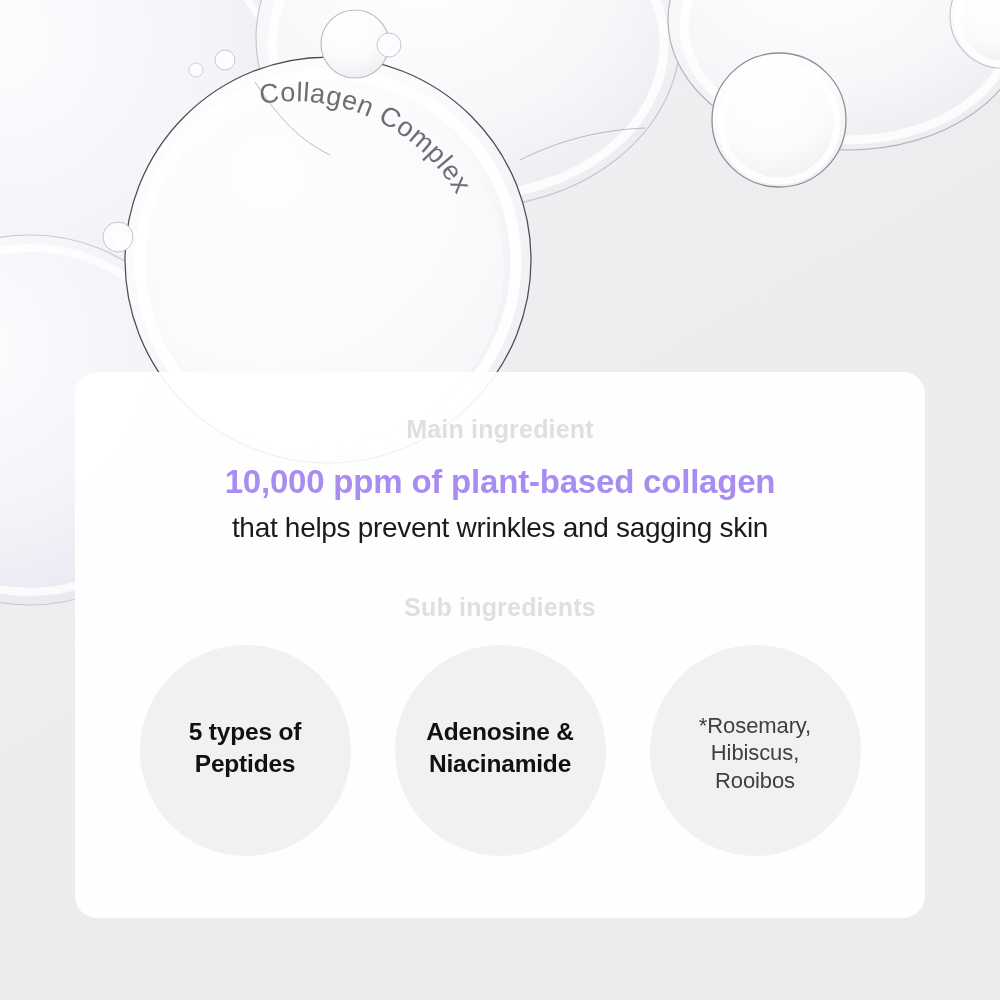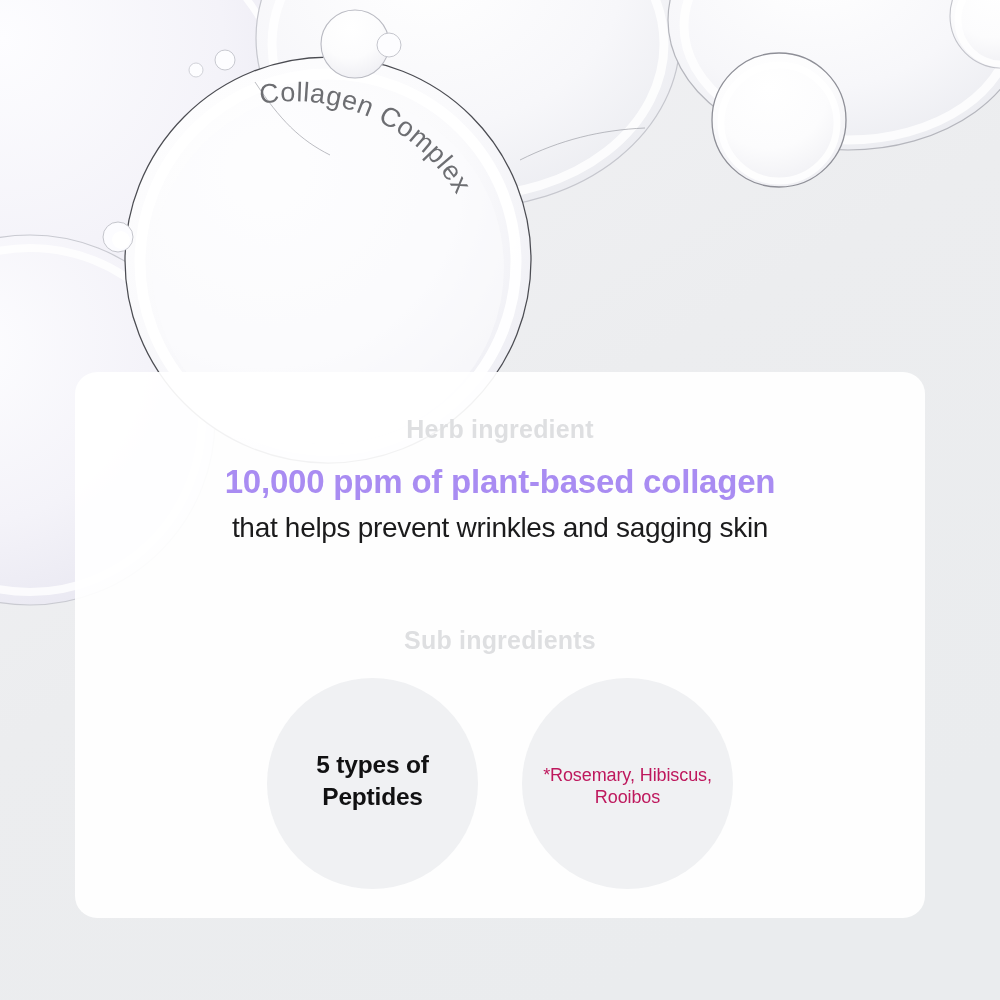--- a/index.html
+++ b/index.html
@@ -65,21 +65,21 @@
   .headline-sub {
     margin-top: 6px;
     font-size: 28px;
     font-weight: normal;
     color: #1b1b1c;
     line-height: 1.3;
     letter-spacing: -0.3px;
   }
 
   .sub-label-wrap {
-    margin-top: 79px;
+    margin-top: 46px;
   }
 
   .circle-row {
     margin-top: 23px;
     display: flex;
     justify-content: center;
     gap: 44px;
   }
   .ingredient-circle {
     width: 211px;
@@ -97,23 +97,23 @@
   .ingredient-title {
     font-size: 24.5px;
     font-weight: bold;
     color: #111112;
     line-height: 1.32;
     letter-spacing: -0.2px;
     white-space: pre-line;
   }
   .ingredient-note {
     margin-top: 5px;
-    font-size: 18px;
+    font-size: 22px;
     font-weight: normal;
-    color: #be185d;
+    color: #404040;
     line-height: 1.26;
     letter-spacing: -0.1px;
     white-space: pre-line;
   }
 
   
   #collagen-label-svg {
     position: absolute;
     left: 0;
     top: 0;
@@ -219,39 +219,44 @@
     <defs>
       <path id="collagenArc" d="M 255 105 A 190 190 0 0 1 476 240" fill="none"></path>
     </defs>
     <text>
       <textPath href="#collagenArc" startOffset="2%">Collagen Complex</textPath>
     </text>
   </svg>
 
   <div class="info-card">
 
-    <div class="section-label">Herb ingredient</div>
+    <div class="section-label">Main ingredient</div>
 
     <div class="headline-block">
       <div class="headline-accent">10,000 ppm of plant-based collagen</div>
       <div class="headline-sub">that helps prevent wrinkles and sagging skin</div>
     </div>
 
     <div class="sub-label-wrap">
       <div class="section-label">Sub ingredients</div>
     </div>
 
     <div class="circle-row">
 
       <div class="ingredient-circle">
         <div class="ingredient-title">5 types of
 Peptides</div>
         <div class="ingredient-note"></div>
       </div>
 
+      <div class="ingredient-circle">
+        <div class="ingredient-title">Adenosine &amp;
+Niacinamide</div>
+        <div class="ingredient-note"></div>
+      </div>
 
       <div class="ingredient-circle">
         <div class="ingredient-note">*Rosemary, Hibiscus,
 Rooibos</div>
       </div>
 
     </div>
   </div>
 
 </div>

